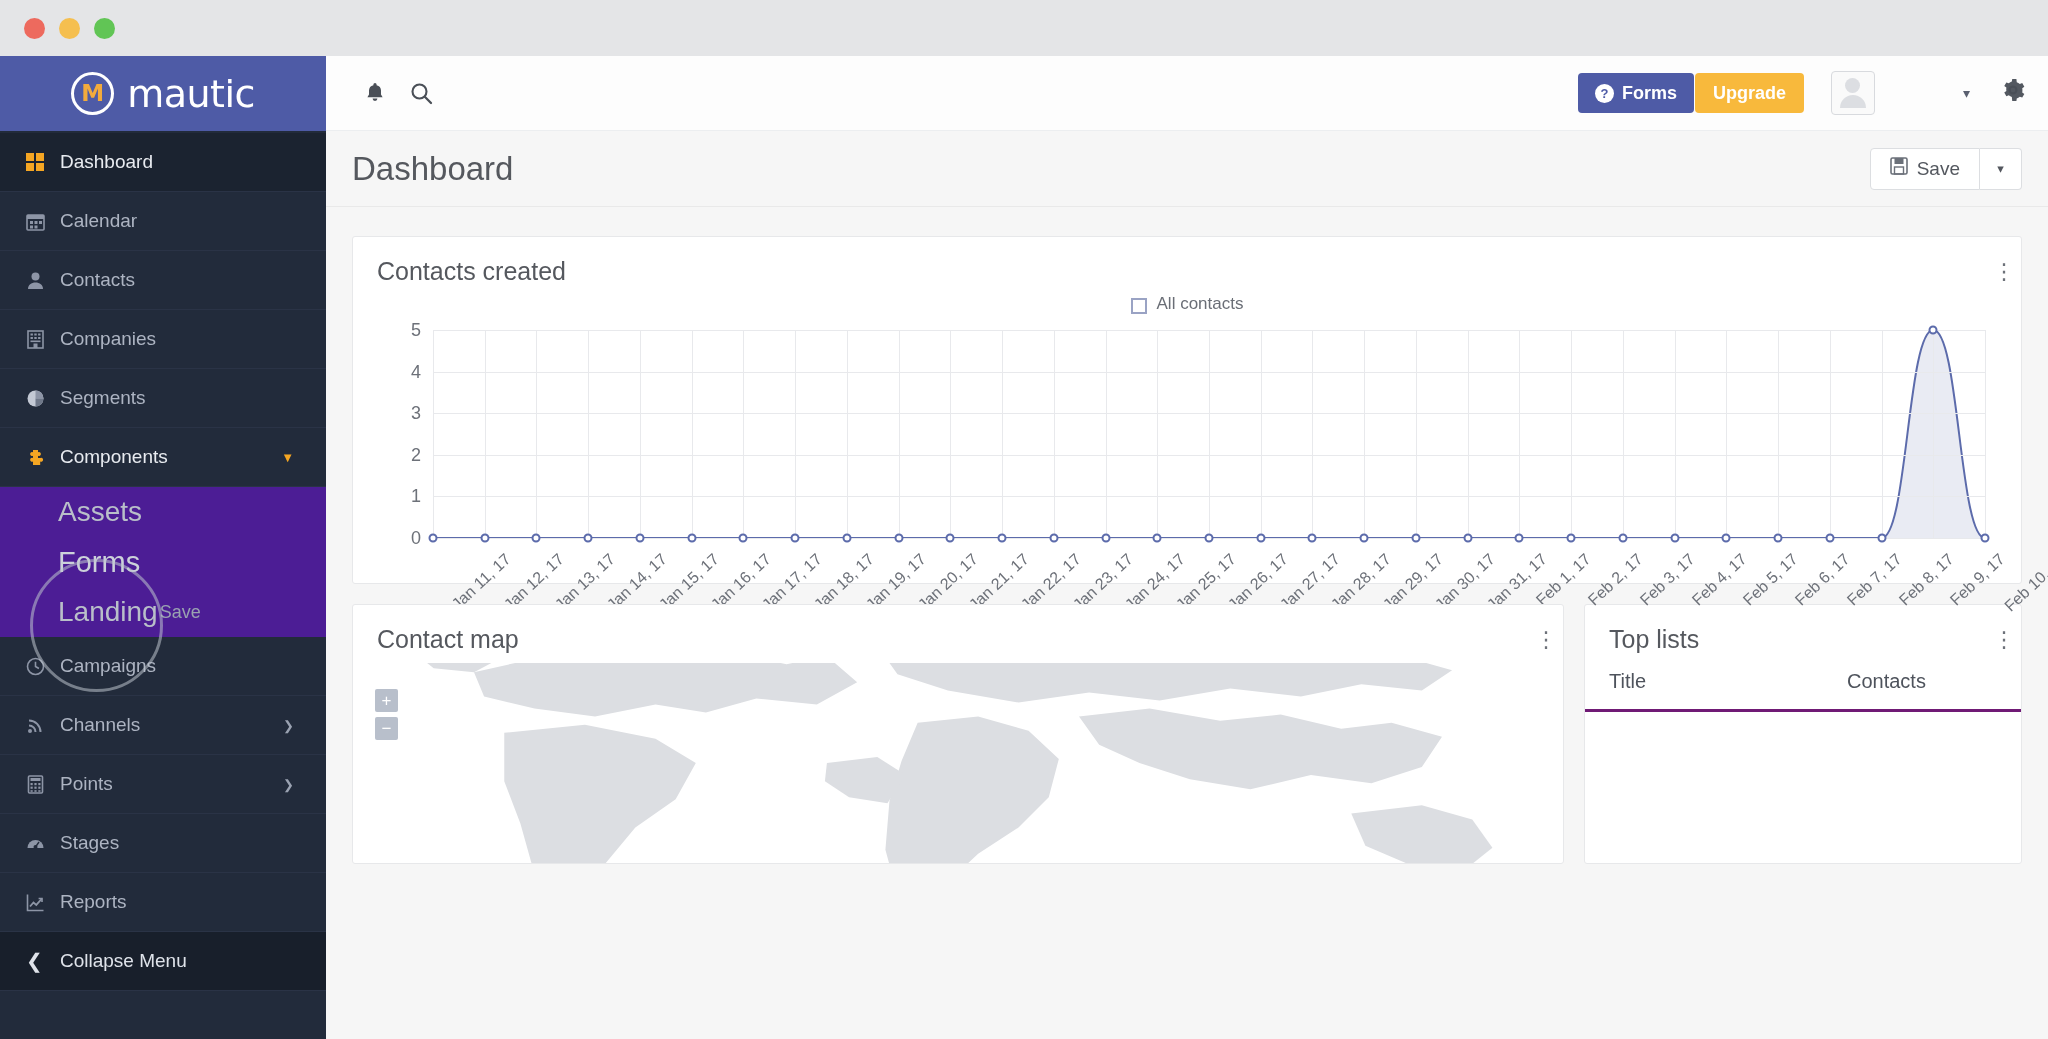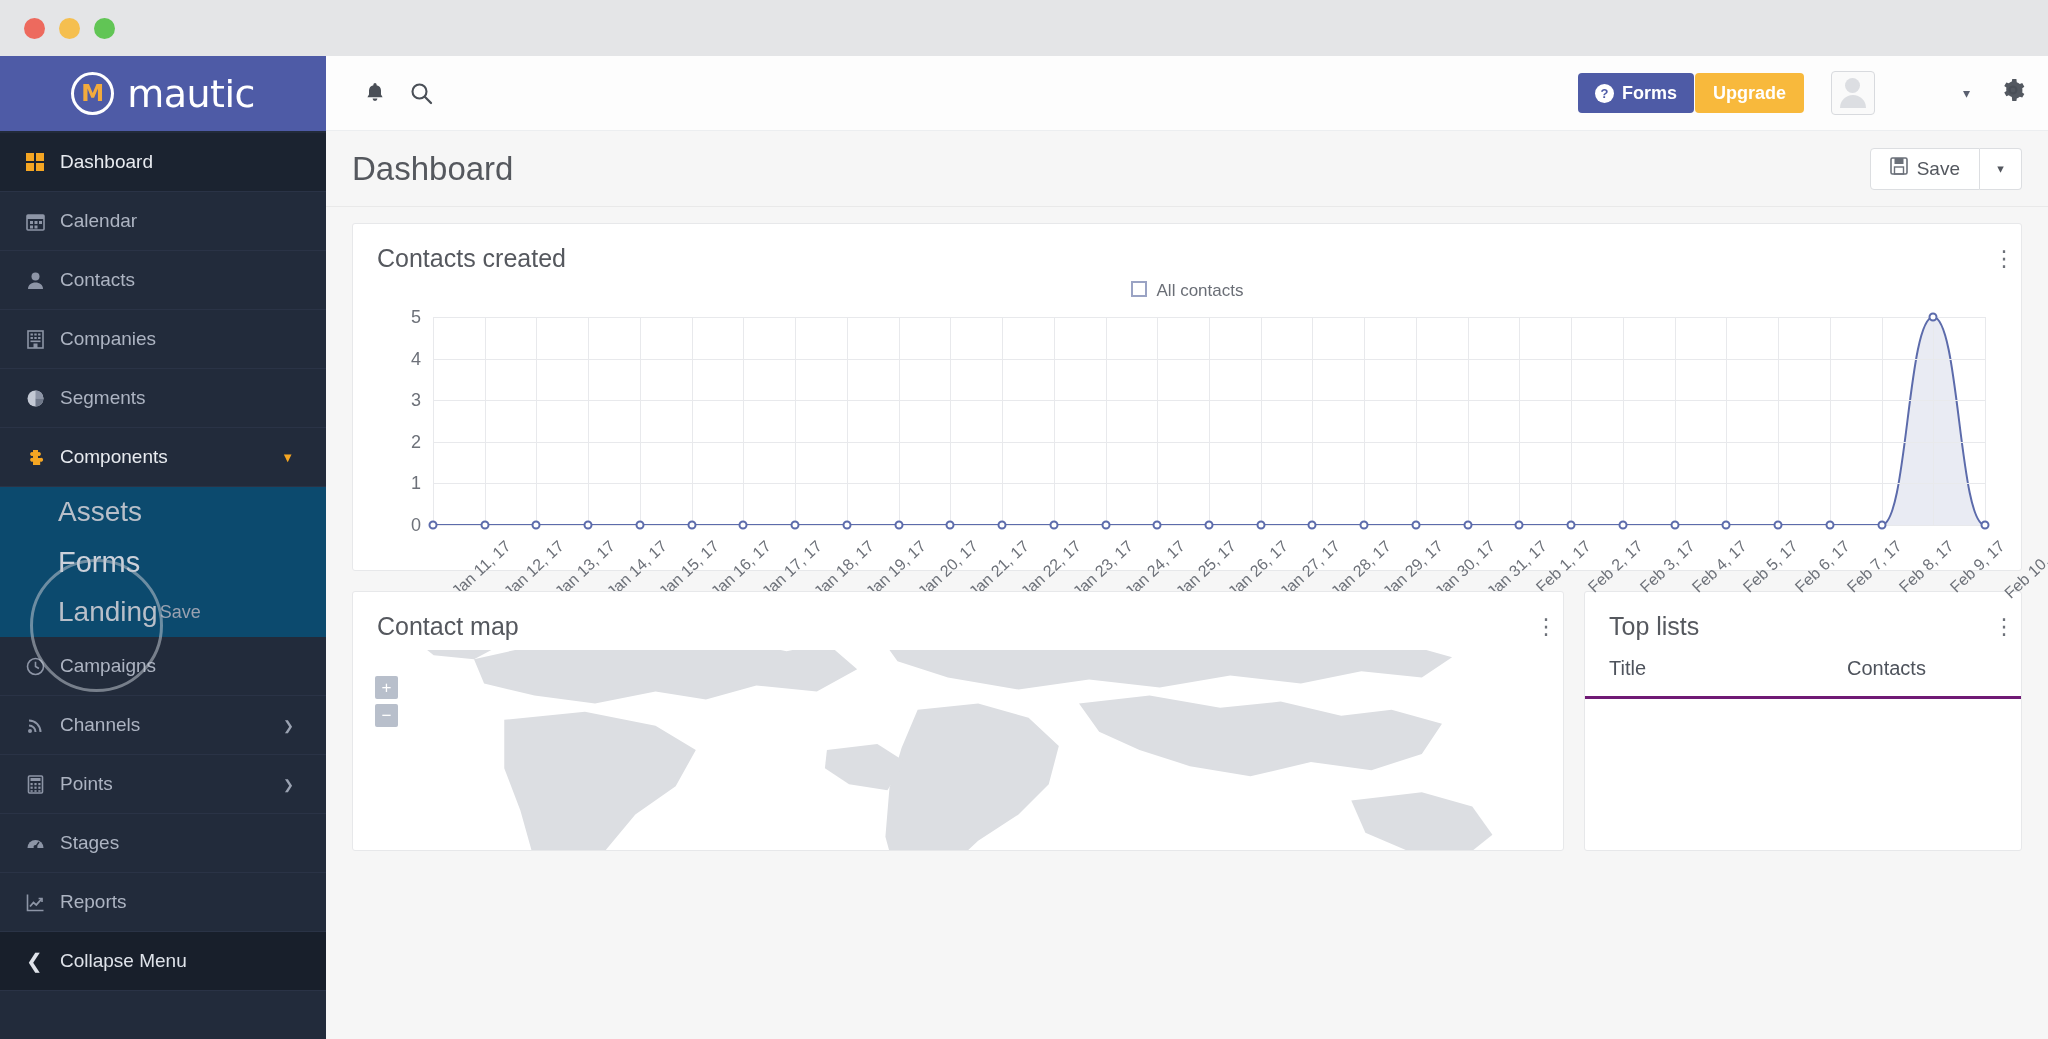--- a/index.html
+++ b/index.html
@@ -66,21 +66,21 @@
     display: flex; align-items: center; justify-content: flex-start;
     font-size: 18px; color: #8d95a6;
   }
   .nav-item .nav-label { flex: 1; }
   .nav-item.active { background: #1b2330; color: #e8ebf0; }
   .nav-item.accent .nav-icon { color: #f5a623; }
   .nav-item.accent .nav-label { color: #e8ebf0; }
   .nav-caret { margin-right: 32px; font-size: 13px; color: #9aa2b1; }
   .nav-caret.down { color: #f5a623; }
 
-  .sub-list { background: #0c4a6e; position: relative; }
+  .sub-list { background: #4c1d95; position: relative; }
   .sub-item {
     height: 39px; display: flex; align-items: center;
     padding-left: 68px; color: #9aa2b1; font-size: 18px;
     position: relative;
   }
   .sub-item::before {
     content: ""; position: absolute; left: 42px; top: 0; bottom: 0;
     width: 1px; background: #333c50;
   }
   .sub-item::after {
@@ -198,37 +198,37 @@
   .df-label.mid { border-left: none; }
   #df-apply {
     background: #fff; border: 1px solid #dfe1e4; border-left: none;
     border-radius: 0 4px 4px 0;
     display: flex; align-items: center; padding: 0 20px;
     font-size: 19px; color: #4e535c;
     font-family: "Liberation Sans", sans-serif;
   }
 
   
-  #content { flex: 1; padding: 16px 26px; overflow: hidden; }
+  #content { flex: 1; padding: 16px 26px; overflow: hidden; margin-top: 13px; }
   .panel { background: #fff; border: 1px solid #e7e8ea; border-radius: 3px; }
   .panel-head {
     display: flex; align-items: center;
     padding: 20px 22px 16px 24px;
   }
   .panel-title { font-size: 25px; color: #55585e; }
   .panel-head-spacer { flex: 1; }
   .kebab { color: #6d7179; font-size: 22px; letter-spacing: 0; line-height: 0.6; width: 6px; text-align: center; }
   .kebab span { display: block; }
 
   
   #chart-panel { height: 348px; margin-bottom: 20px; }
   #chart-area { position: relative; height: 250px; padding: 0 24px 0 24px; }
   #legend {
     position: absolute; top: -8px; left: 0; right: 0;
-    display: flex; justify-content: center; align-items: flex-start; gap: 10px;
+    display: flex; justify-content: center; align-items: flex-end; gap: 10px;
     font-size: 17px; color: #6a6e76;
   }
   #legend .legend-box {
     width: 16px; height: 16px; border: 2px solid #9aa3c4; background: #fff;
     display: inline-block;
   }
   #plot { position: absolute; left: 80px; right: 36px; top: 28px; height: 208px; }
   .ytick {
     position: absolute; right: 100%; margin-right: 12px;
     transform: translateY(-50%);

